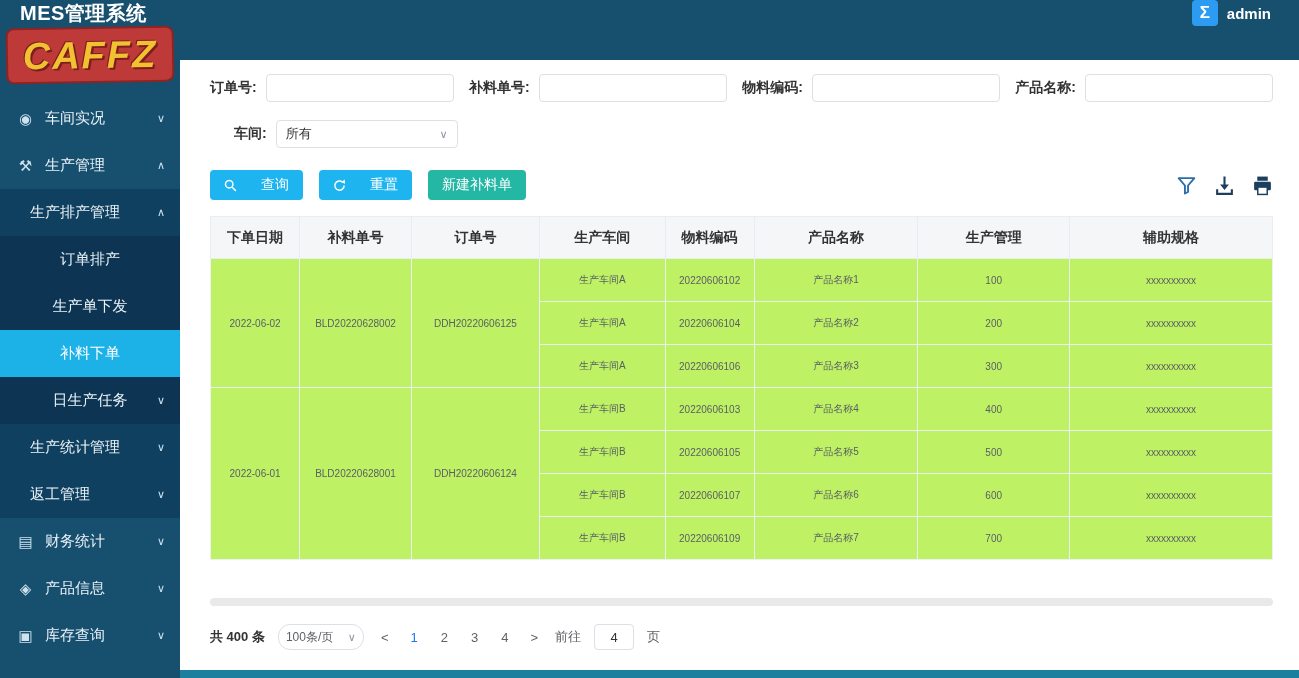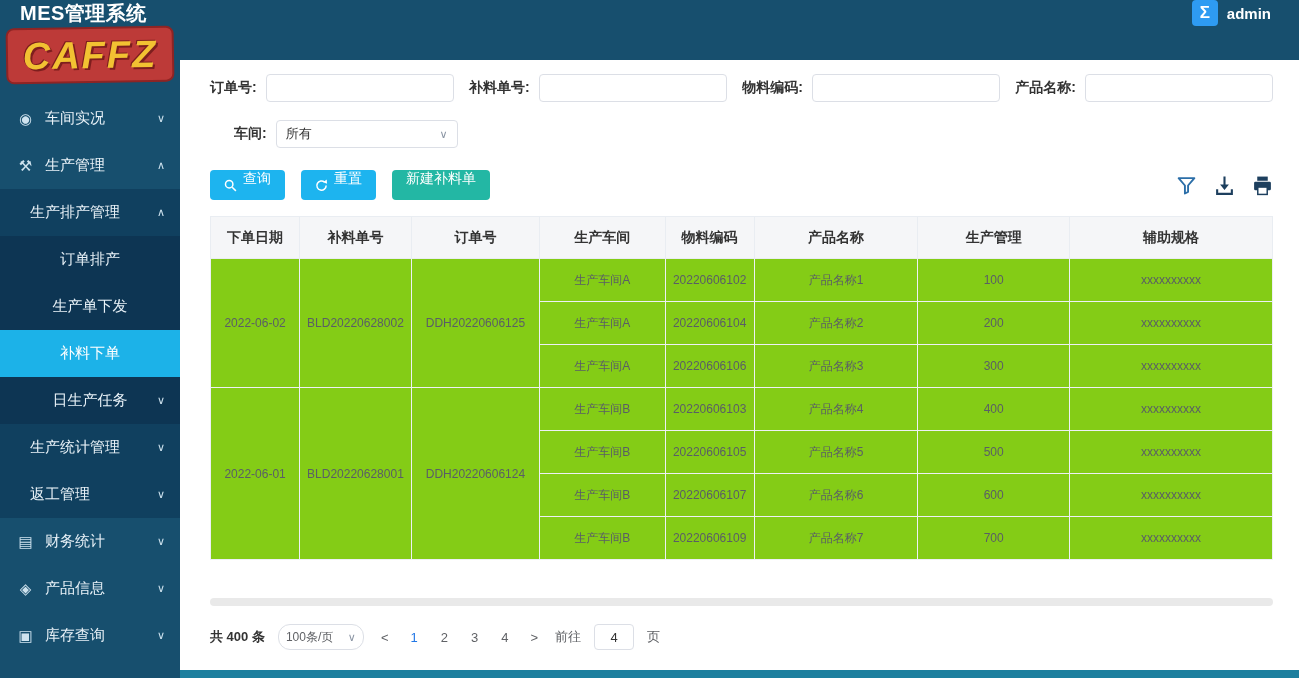--- a/index.html
+++ b/index.html
@@ -62,36 +62,36 @@
   .select-box {
     width:182px; height:28px; border:1px solid #dcdfe6; border-radius:4px; background:#fff;
     display:flex; align-items:center; justify-content:space-between; padding:0 9px;
     font-size:13px; color:#333; cursor:pointer;
   }
   .select-chev { color:#8a94a3; font-size:11px; }
   
   .toolbar { display:flex; align-items:center; margin-bottom:16px; }
   .btn {
     height:30px; border:none; border-radius:4px; color:#fff; font-size:14px;
-    display:flex; gap:6px; padding:0 14px; cursor:pointer;
+    display:flex; align-items:center; gap:24px; padding:0 14px; cursor:pointer;
     font-family:"Liberation Sans","DejaVu Sans",sans-serif;
   }
   .btn-cyan { background:#1db4ef; margin-right:16px; }
   .btn-new  { background:#23b7a4; }
   .tool-icons { margin-left:auto; display:flex; align-items:center; gap:17px; }
   .icon-btn { cursor:pointer; display:flex; align-items:center; }
   
   table { width:100%; border-collapse:collapse; table-layout:fixed; }
   th {
     background:#f5f6f8; font-size:14px; font-weight:bold; color:#333;
     height:42px; border:1px solid #e9edf2; text-align:center;
   }
   td {
-    font-size:12px; color:#5a5e66; height:43px; text-align:center;
-    border:1px solid #edf0f4; background:#84cc16; overflow:hidden; white-space:nowrap;
+    font-size:10px; color:#5a5e66; height:43px; text-align:center;
+    border:1px solid #edf0f4; background:#bef264; overflow:hidden; white-space:nowrap;
   }
   
   .spacer { flex:1; }
   .hscroll { height:8px; background:#e9e9e9; border-radius:4px; margin-bottom:18px; cursor:pointer; }
   .pagination { display:flex; align-items:center; gap:13px; font-size:13px; color:#606266; padding-bottom:10px; }
   .total { font-weight:bold; color:#333; font-size:13px; }
   .page-size {
     width:86px; height:26px; border:1px solid #dcdfe6; border-radius:12px;
     display:flex; align-items:center; justify-content:space-between; padding:0 7px;
     font-size:12px; color:#606266; cursor:pointer;

